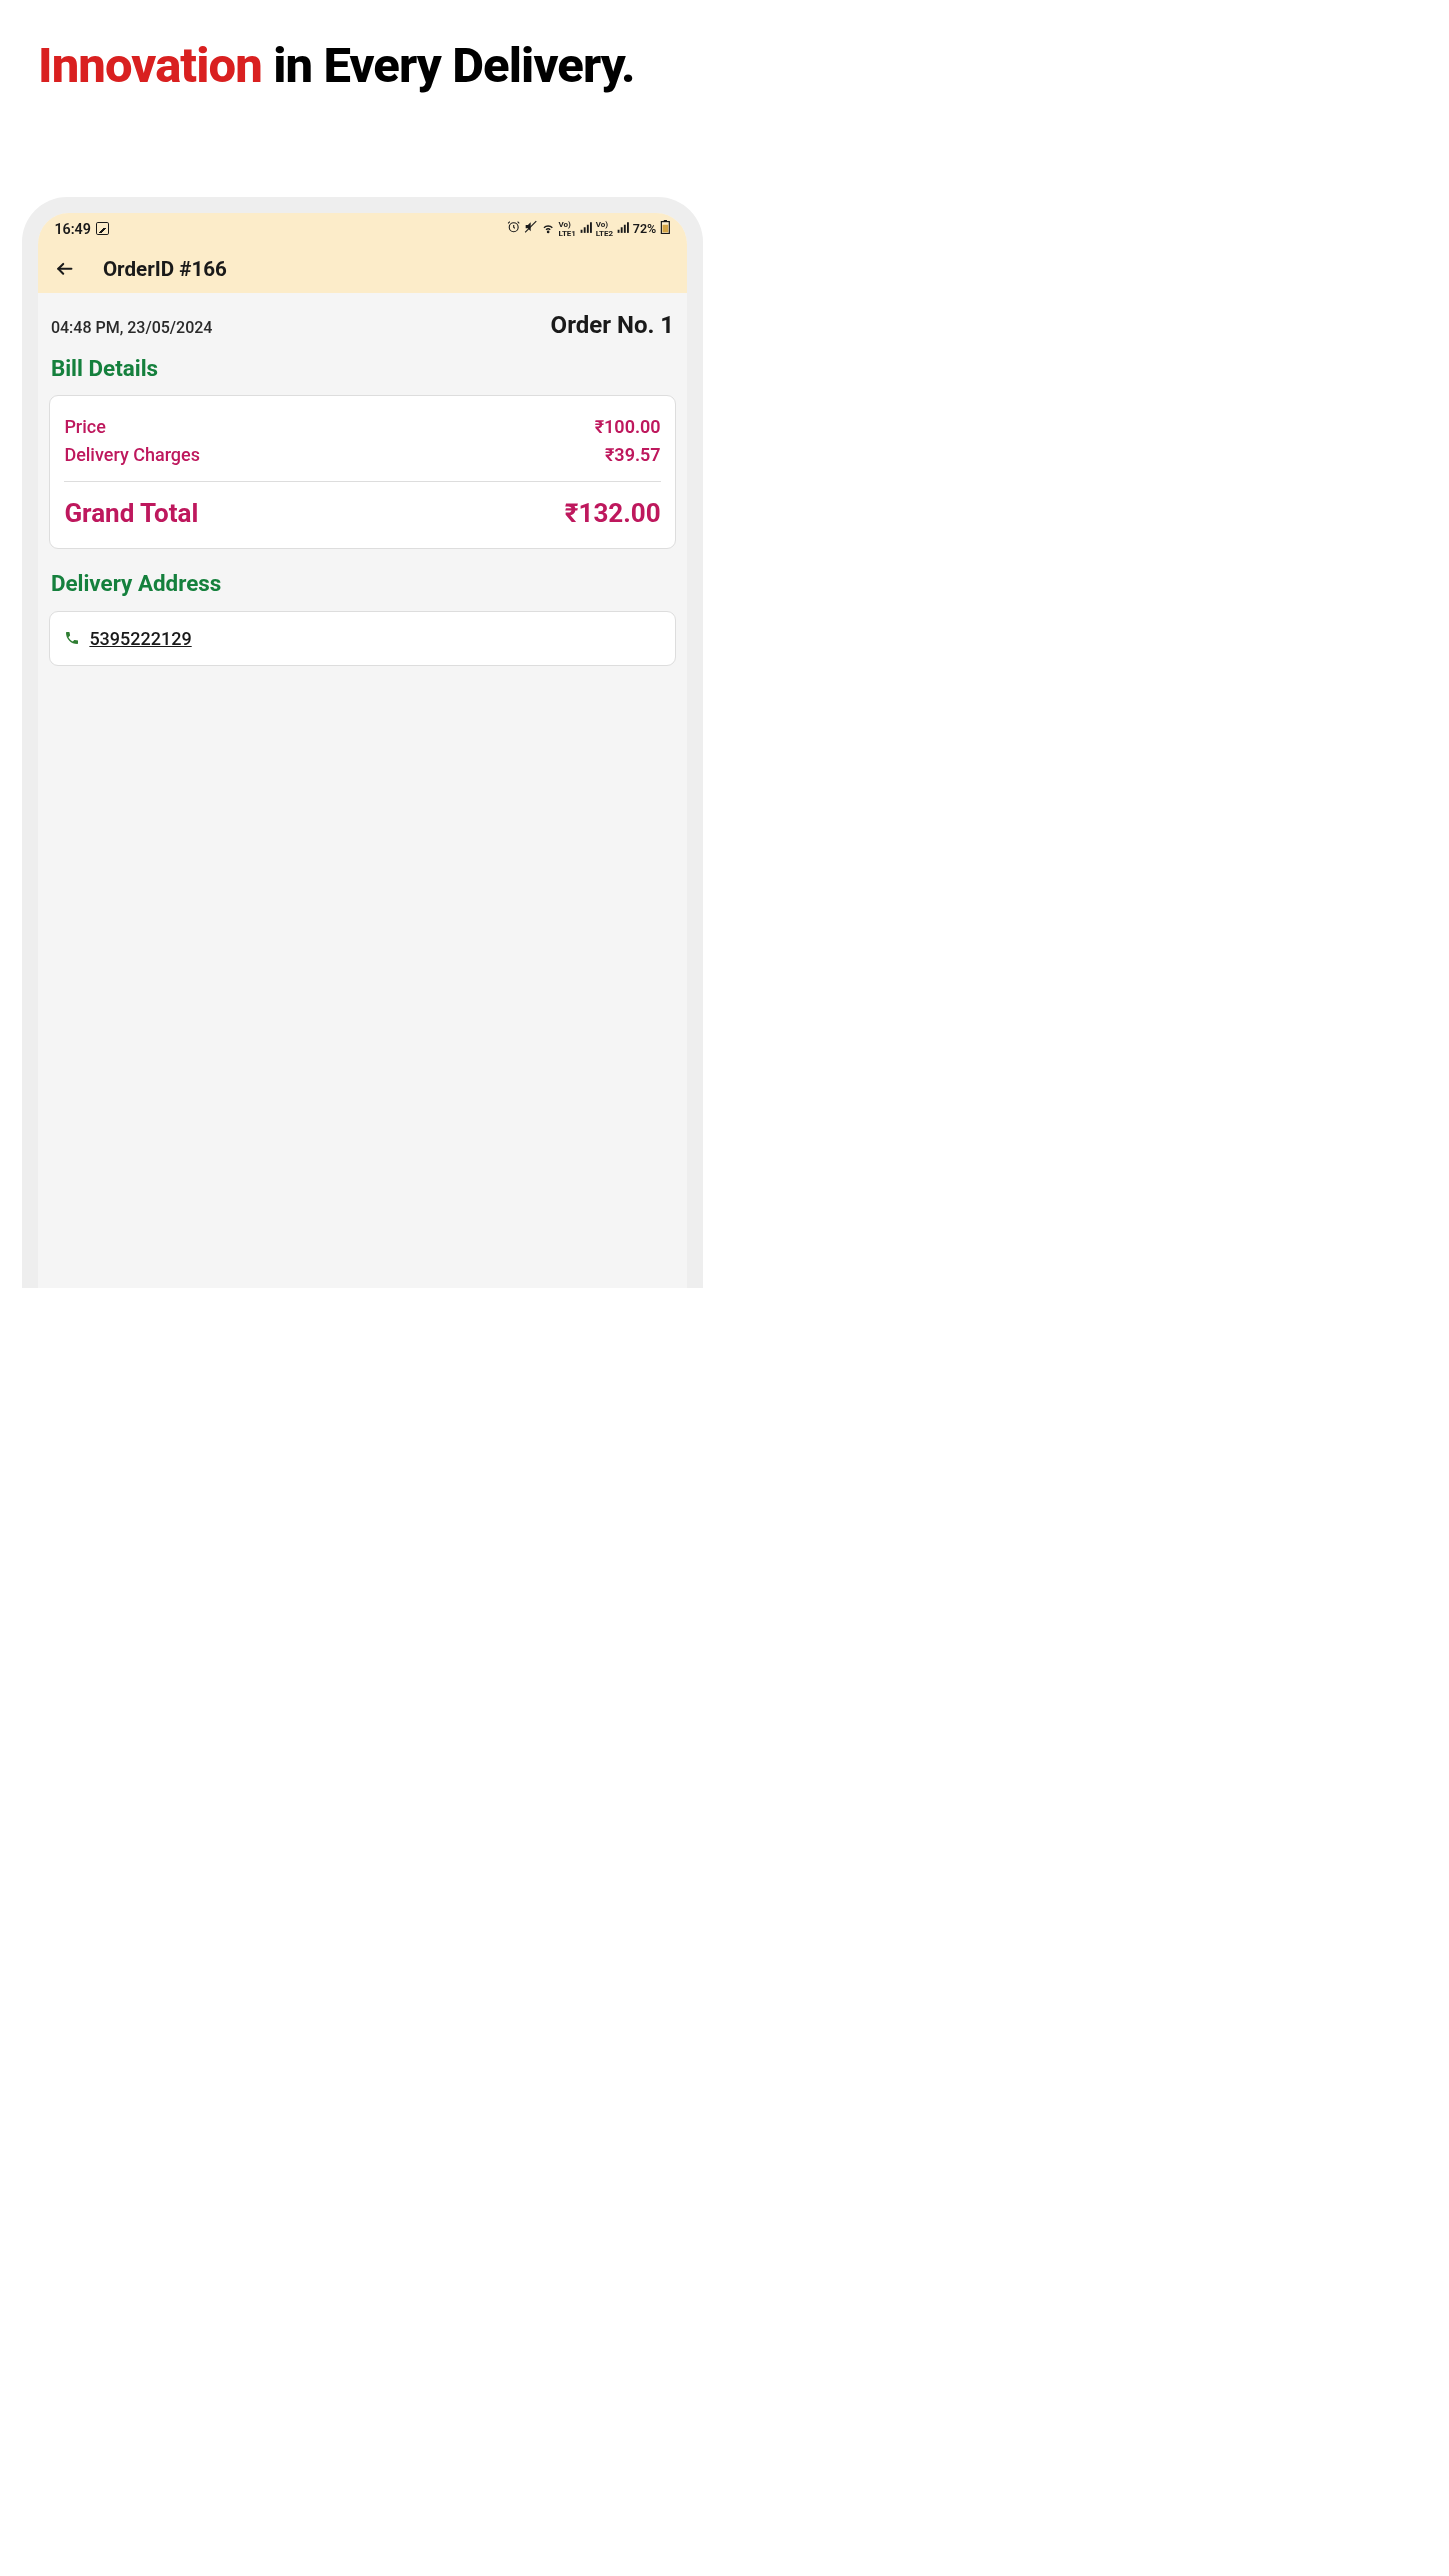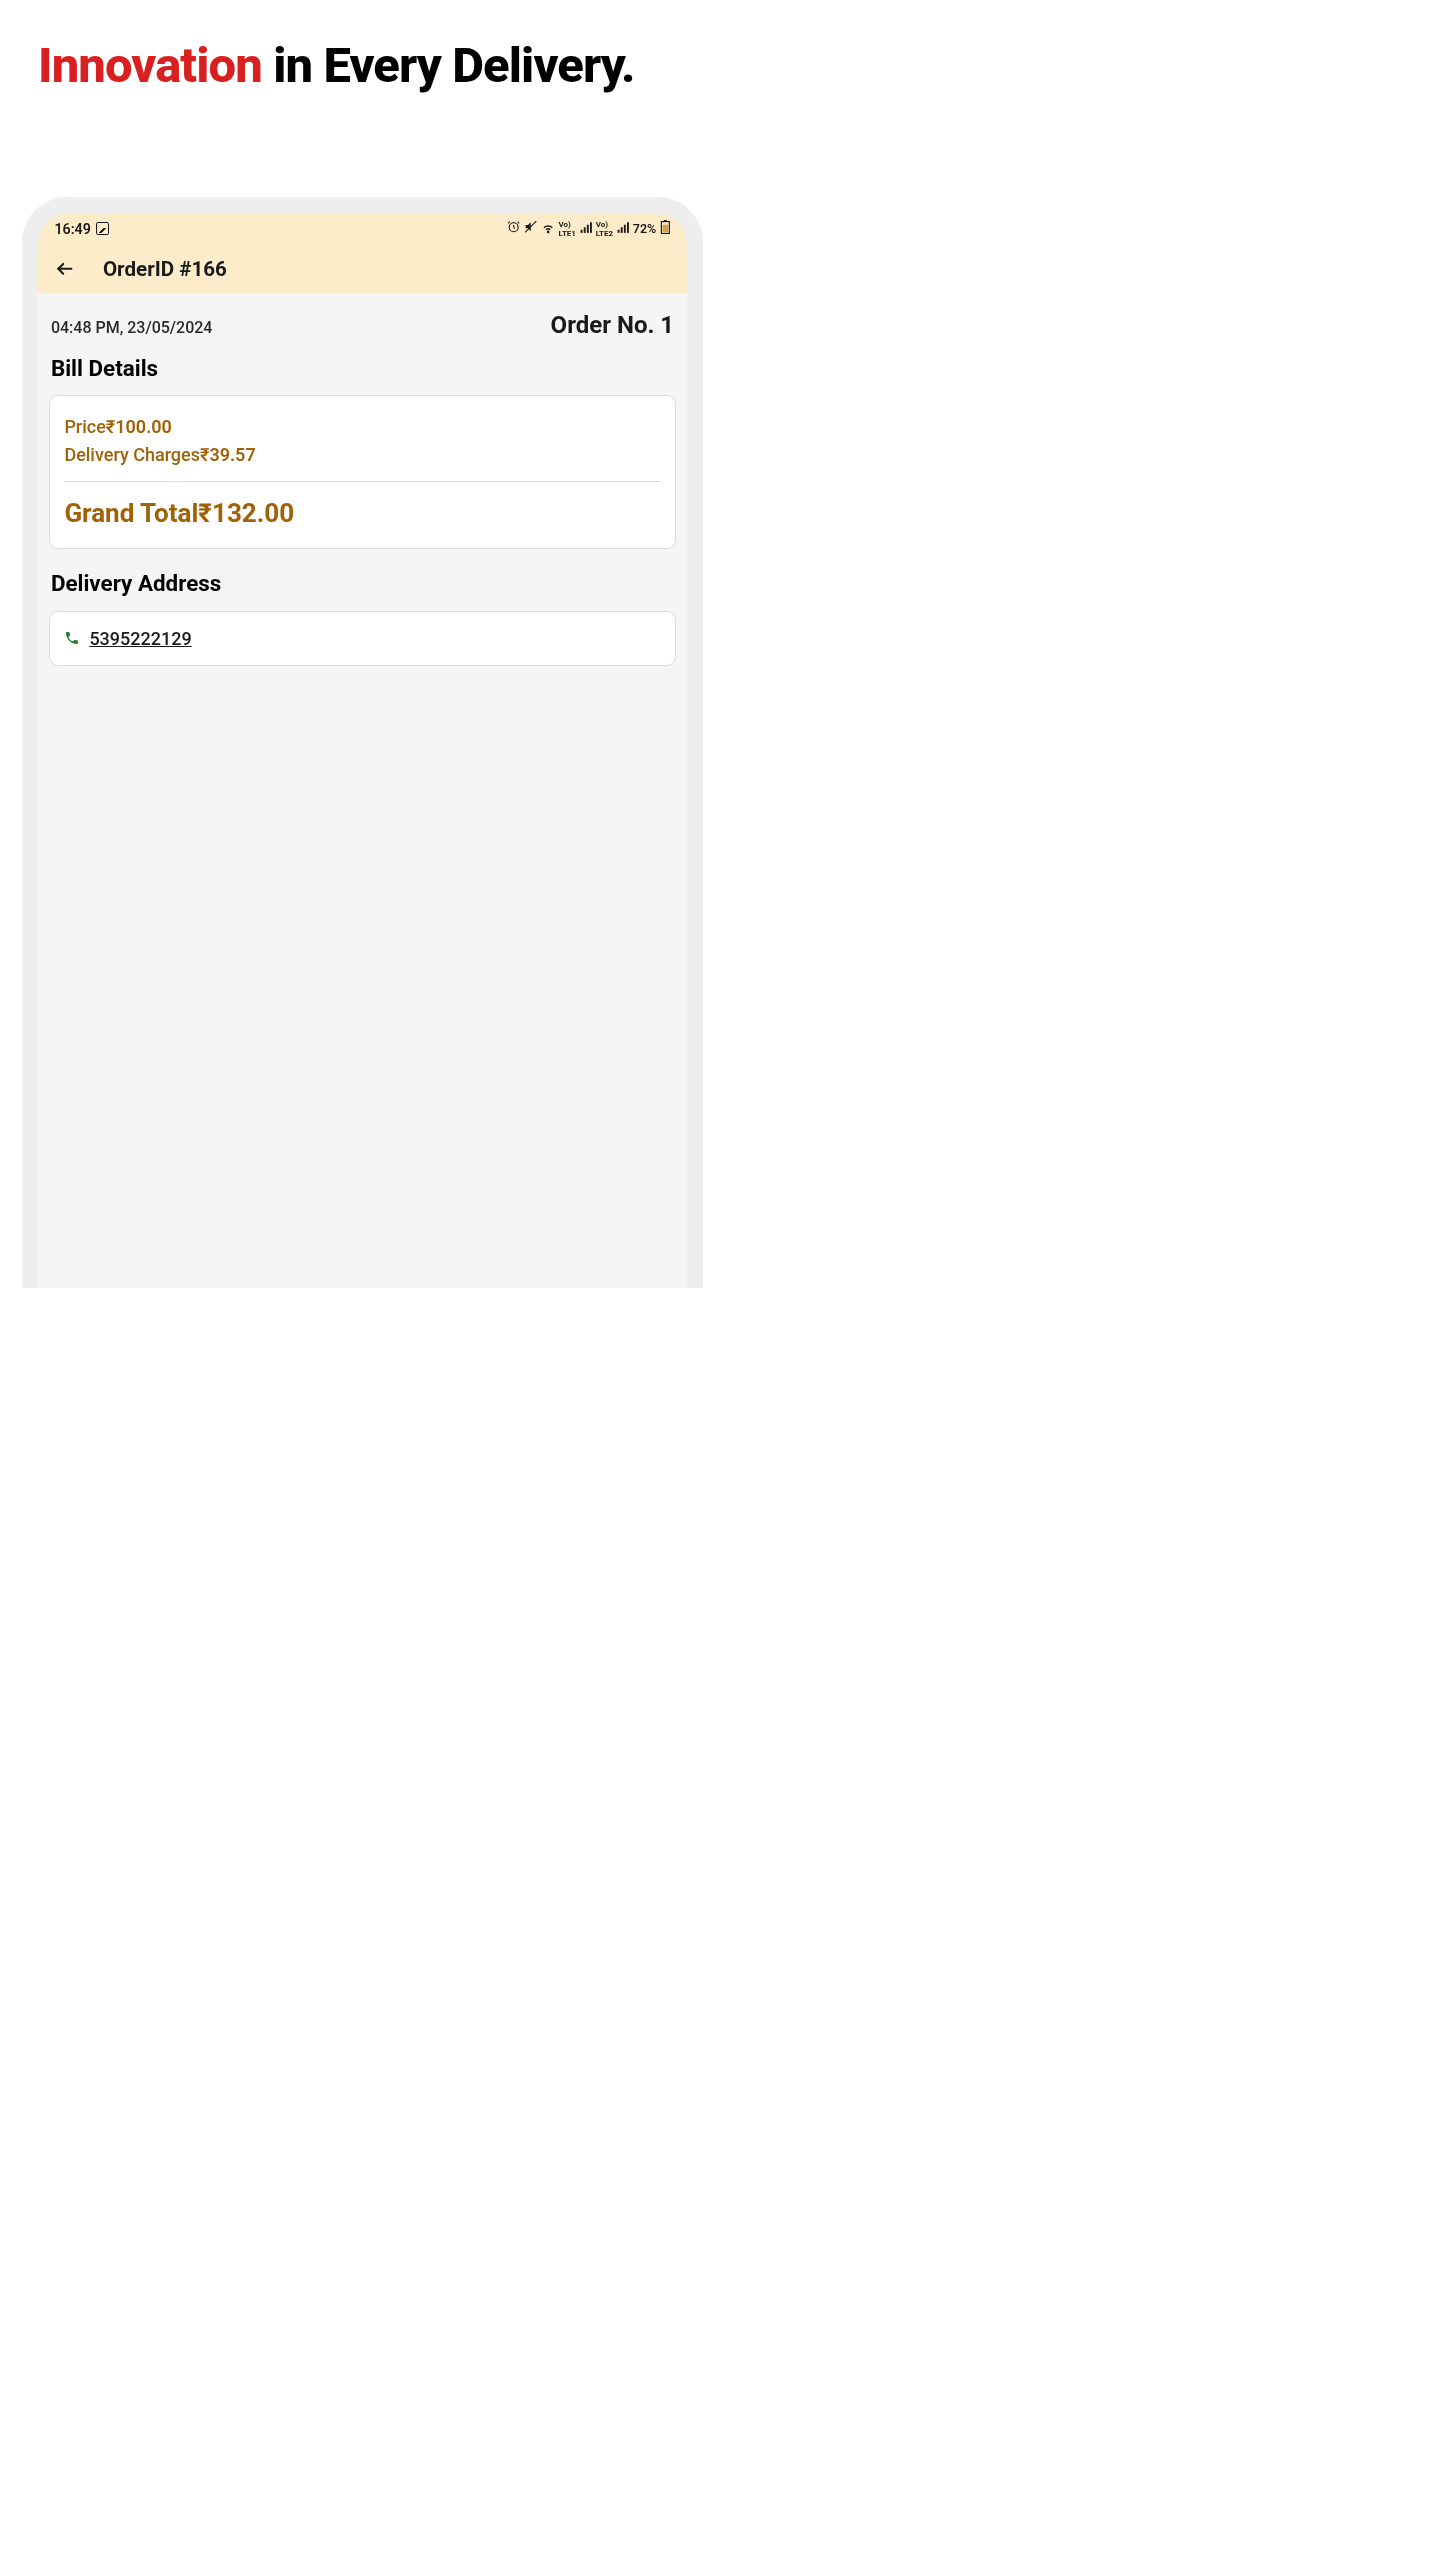--- a/index.html
+++ b/index.html
@@ -131,39 +131,41 @@
     
     .order-number {
       font-size: 24px;
       font-weight: 700;
       color: #1a1a1a;
     }
     
     .section-title {
       font-size: 22.4px;
       font-weight: 700;
-      color: #000000;
+      color: #15803d;
       margin-bottom: 14.3px;
       padding-left: 1.8px;
     }
     
     .card {
       background: #ffffff;
       border: 0.9px solid #dddddd;
       border-radius: 9px;
       padding: 16px 14.3px;
       margin-bottom: 21.5px;
     }
     
     .bill-row {
       display: flex;
+      justify-content: space-between;
       align-items: center;
       font-size: 18px;
-      color: #a16207;
+      color: #be185d;
       padding: 3.6px 0;
+      gap: 42px;
     }
     
     .bill-label {
       font-weight: 500;
     }
     
     .bill-value {
       font-weight: 600;
     }
     

